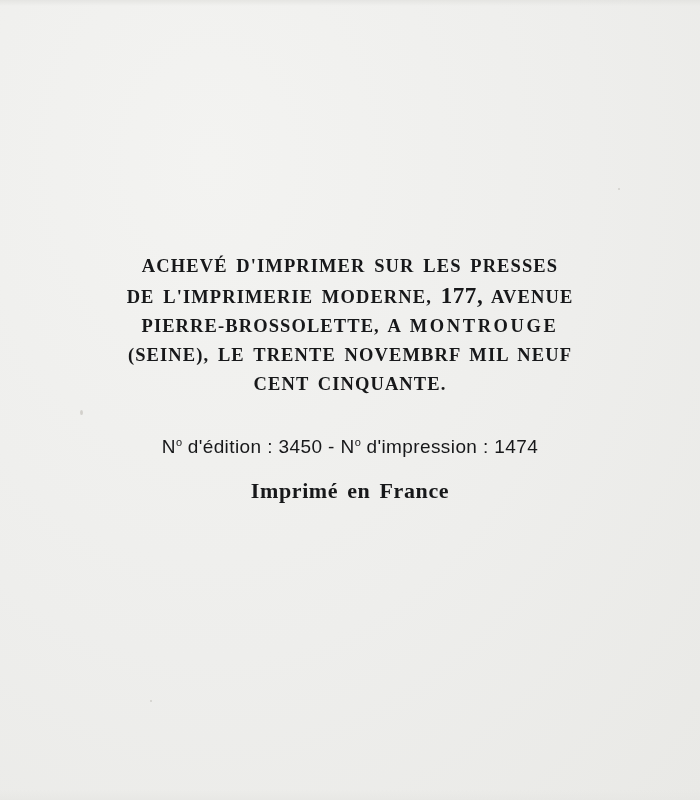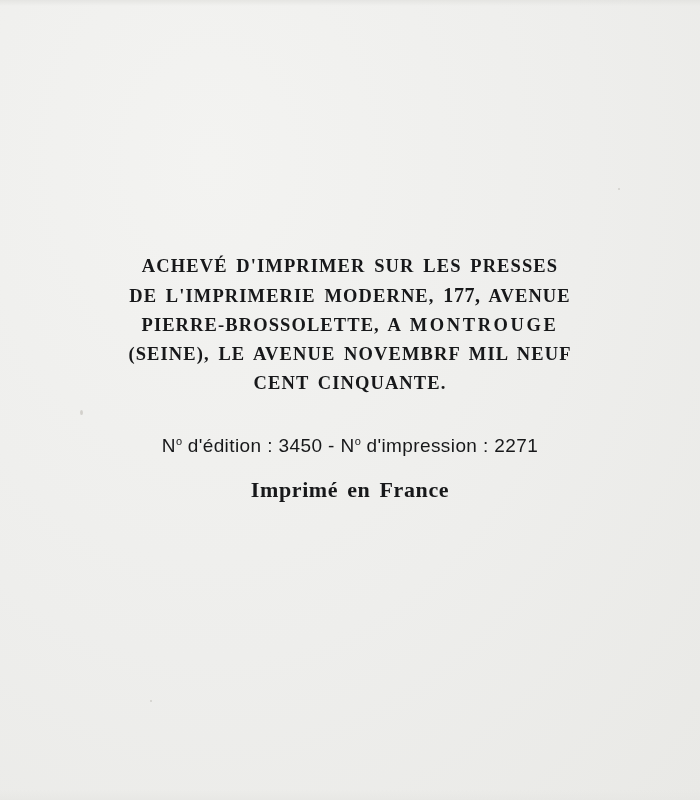--- a/index.html
+++ b/index.html
@@ -72,21 +72,21 @@
     word-spacing: 3px;
   }
   .block-main .line {
     white-space: nowrap;
   }
   .sc {
     font-size: 18.5px;
     letter-spacing: 1.1px;
   }
   .big {
-    font-size: 20px;
+    font-size: 23px;
     letter-spacing: .6px;
   }
   .spaced {
     letter-spacing: 2.6px;
   }
   .block-legal {
     margin-top: 28px;
     font-family: "Liberation Sans", sans-serif;
     font-weight: 400;
     font-size: 19px;
@@ -131,35 +131,35 @@
         <span>DE L'IMPRIMERIE MODERNE,</span>
         <span class="big">177,</span>
         <span>AVENUE</span>
       </div>
       <div class="line sc">
         <span>PIERRE-BROSSOLETTE, A</span>
         <span class="spaced">MONTROUGE</span>
       </div>
       <div class="line sc">
         <span>(SEINE), LE</span>
-        <span>AVENUE NOVEMBRF MIL NEUF</span>
+        <span>TRENTE NOVEMBRF MIL NEUF</span>
       </div>
       <div class="line sc">
         <span>CENT CINQUANTE.</span>
       </div>
     </div>
 
     <div class="block-legal">
       <div class="line">
         <span>N</span><sup>o</sup>
         <span>d'édition :</span>
         <span>3450</span>
         <span>-</span>
         <span>N</span><sup>o</sup>
         <span>d'impression :</span>
-        <span>2271</span>
+        <span>1474</span>
       </div>
     </div>
 
     <div class="block-final">Imprimé en France</div>
 
   </div>
 </div>
 
 </body></html>

